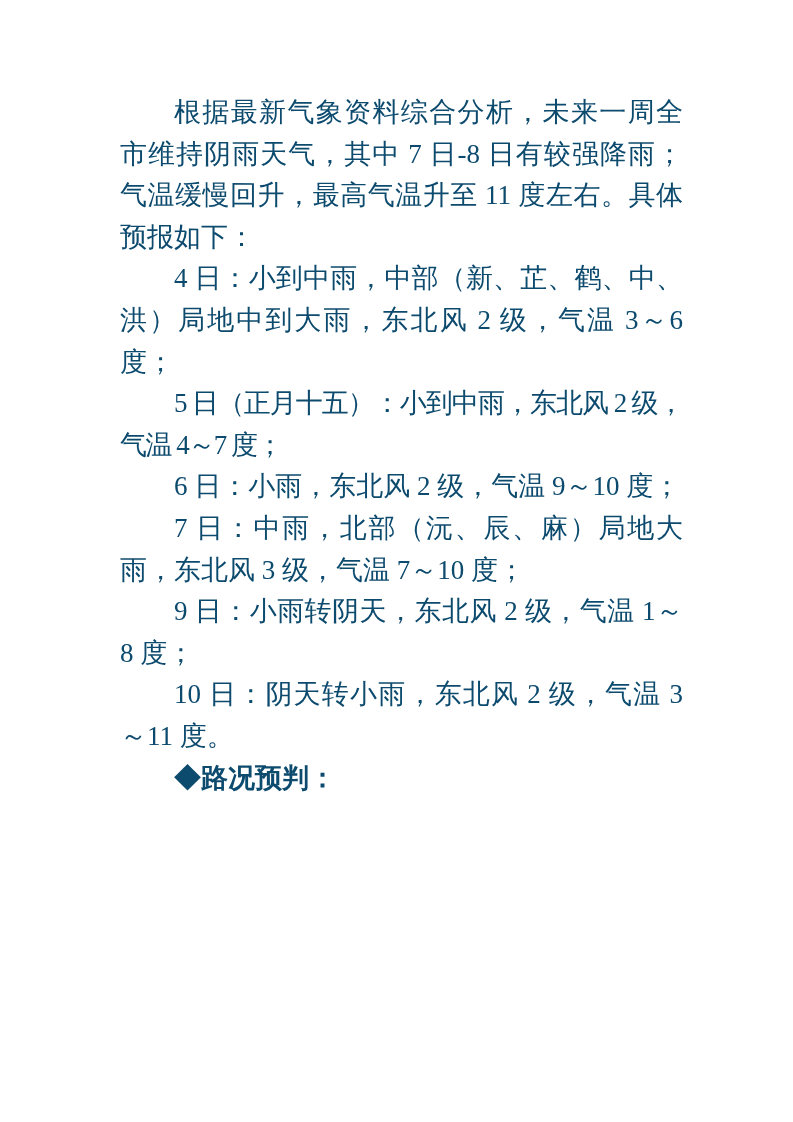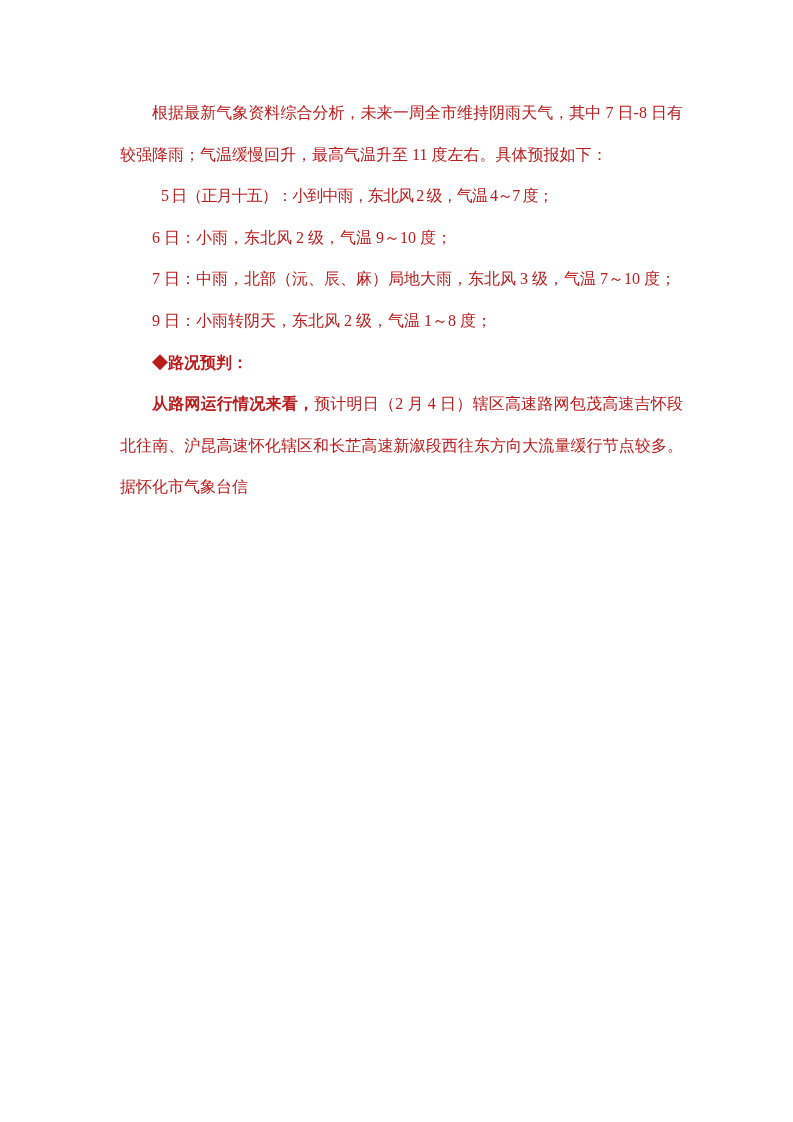--- a/index.html
+++ b/index.html
@@ -13,55 +13,55 @@
     height: 1122px;
     margin: 0 auto;
     background: #ffffff;
     overflow: hidden;
     box-sizing: border-box;
     padding: 92px 110px 0 120px;
   }
   .para {
     margin: 0;
     font-family: "Liberation Serif", "DejaVu Serif", serif;
-    font-size: 16px;
+    font-size: 27px;
     line-height: 41.6px;
-    color: #b91c1c;
+    color: #0c4a6e;
     text-align: justify;
     text-justify: inter-ideograph;
     text-indent: 2em;
     word-break: break-all;
   }
   .lead {
     font-weight: bold;
     font-family: Liberation Sans, sans-serif;
   }
   
   .squeeze {
     letter-spacing: -0.055em;
-    margin-left: 9px;
   }
 </style>
 </head>
 <body>
 
 <div class="page">
 
   <p class="para"><span class="lead"></span><span>根据最新气象资料综合分析，未来一周全市维持阴雨天气，其中 7 日-8 日有较强降雨；气温缓慢回升，最高气温升至 11 度左右。具体预报如下：</span></p>
 
 
+  <p class="para"><span>4 日：小到中雨，中部（新、芷、鹤、中、洪）局地中到大雨，东北风 2 级，气温 3～6 度；</span></p>
 
   <p class="para squeeze"><span>5 日（正月十五）：小到中雨，东北风 2 级，气温 4～7 度；</span></p>
 
   <p class="para"><span>6 日：小雨，东北风 2 级，气温 9～10 度；</span></p>
 
   <p class="para"><span>7 日：中雨，北部（沅、辰、麻）局地大雨，东北风 3 级，气温 7～10 度；</span></p>
 
 
   <p class="para"><span>9 日：小雨转阴天，东北风 2 级，气温 1～8 度；</span></p>
 
+  <p class="para"><span>10 日：阴天转小雨，东北风 2 级，气温 3～11 度。</span></p>
 
   <p class="para"><span class="lead">◆路况预判：</span></p>
 
 
-  <p class="para"><span class="lead">从路网运行情况来看，</span><span>预计明日（2 月 4 日）辖区高速路网包茂高速吉怀段北往南、沪昆高速怀化辖区和长芷高速新溆段西往东方向大流量缓行节点较多。据怀化市气象台信</span></p>
 
 </div>
 
 </body></html>

